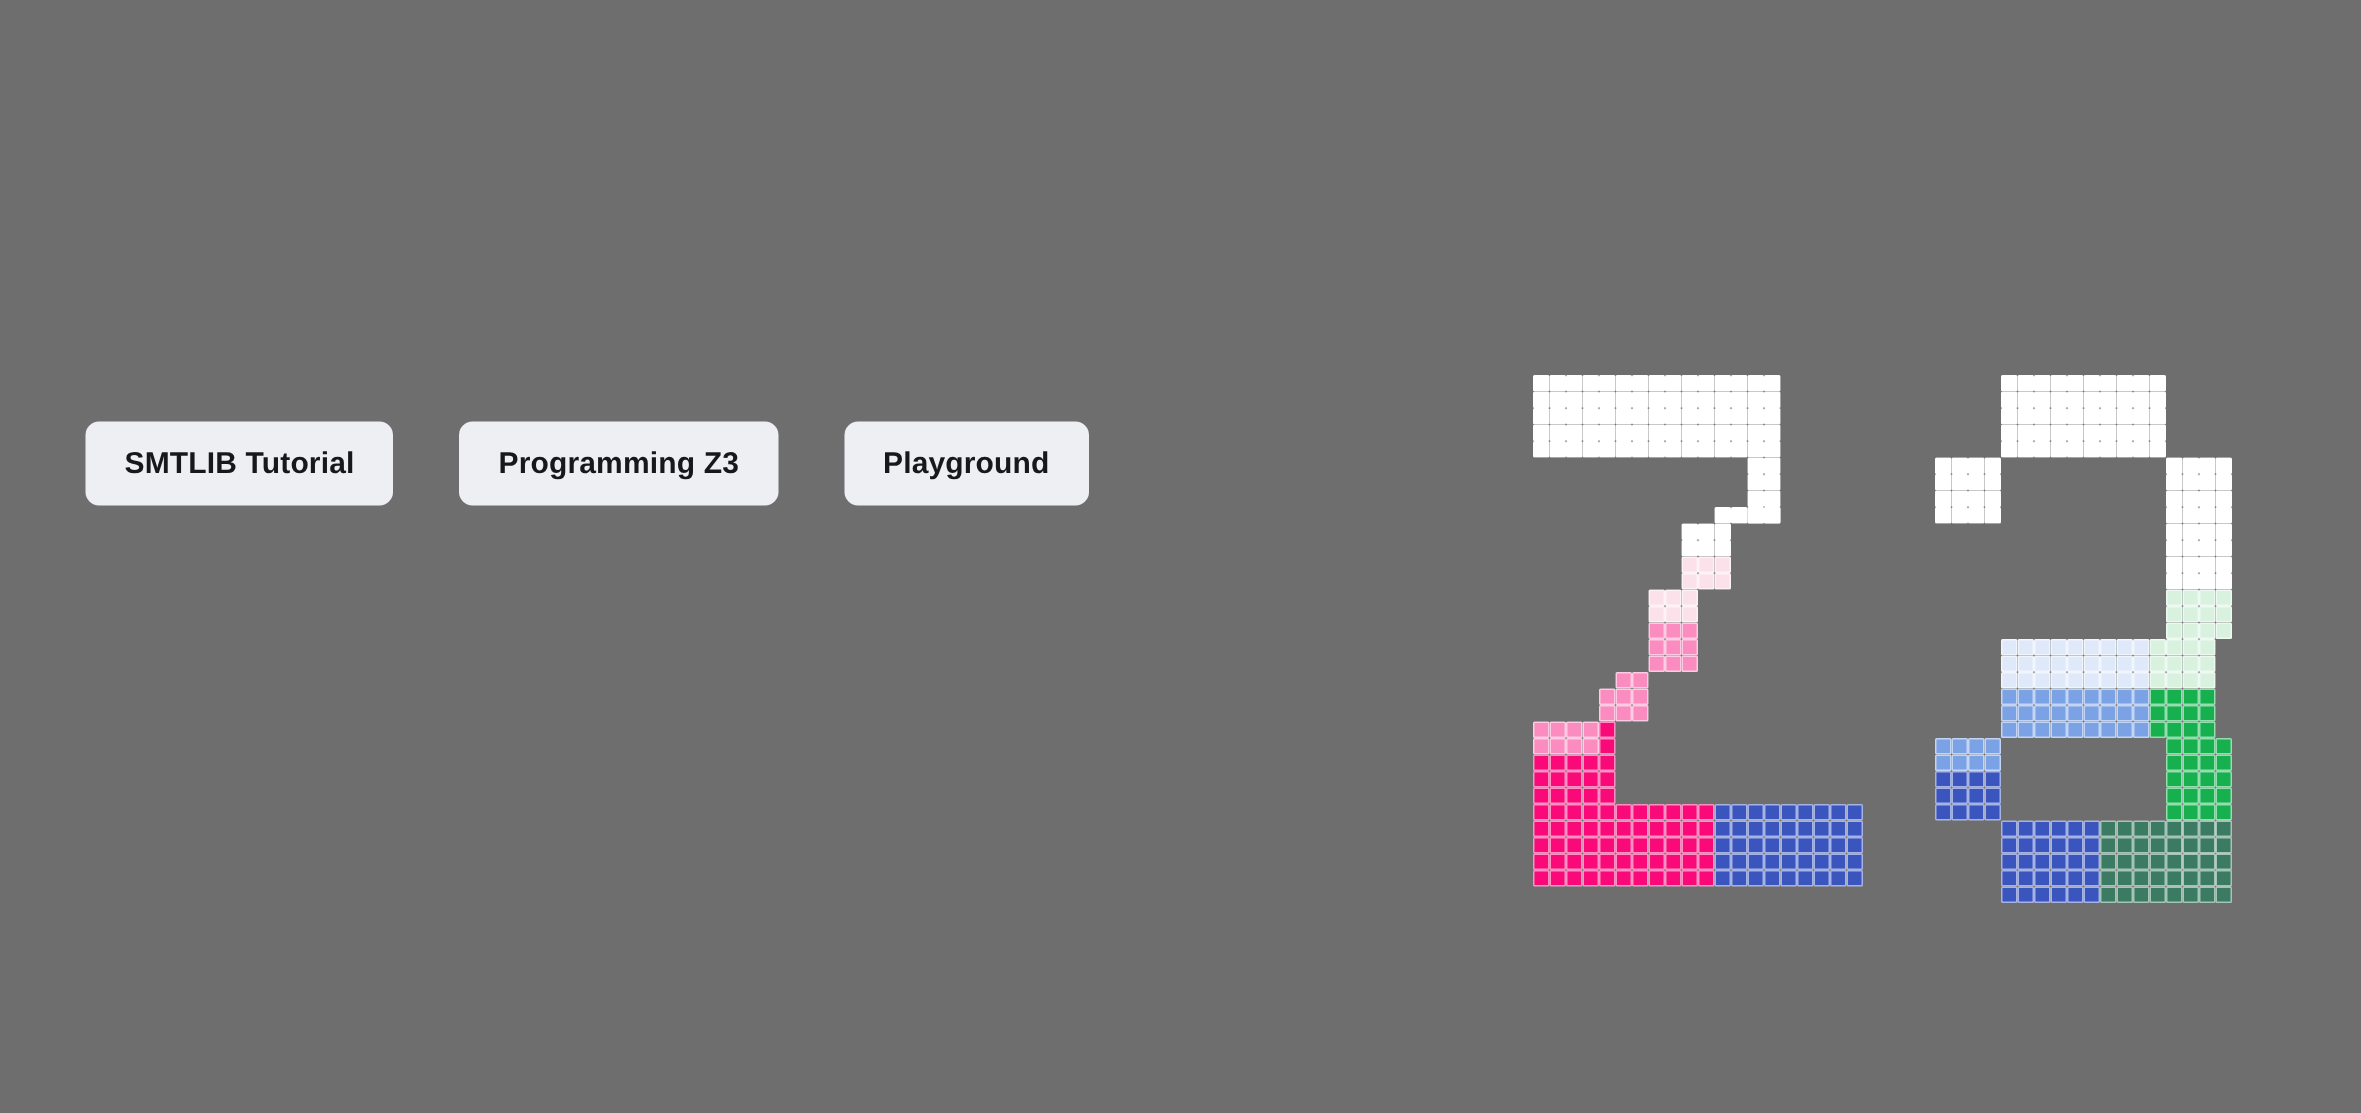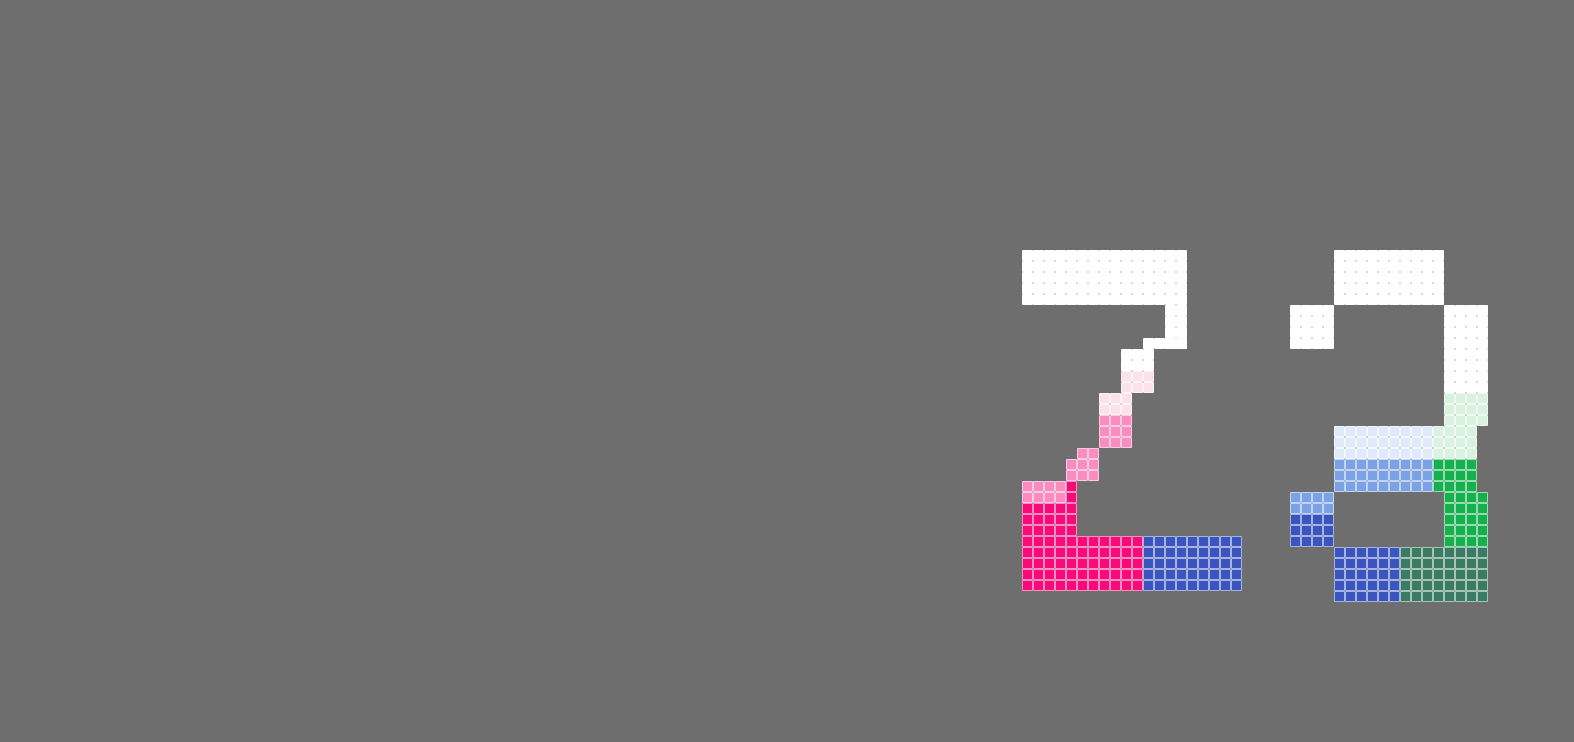--- a/index.html
+++ b/index.html
@@ -91,20 +91,25 @@
     border-radius: 1px;
   }
 </style>
 </head>
 <body>
 
 <div class="hero">
 
   <div class="hero-left">
 
+    <div class="button-row">
+      <button class="hero-btn">SMTLIB Tutorial</button>
+      <button class="hero-btn">Programming Z3</button>
+      <button class="hero-btn">Playground</button>
+    </div>
   </div>
 
   <div class="logo-wrap">
     <div class="glyph glyph-z">
         <div class="pix" style="left: 0px; top: 0px; width: 11px; height: 11px; background: rgb(255, 255, 255);"></div>
         <div class="pix" style="left: 11px; top: 0px; width: 11px; height: 11px; background: rgb(255, 255, 255);"></div>
         <div class="pix" style="left: 22px; top: 0px; width: 11px; height: 11px; background: rgb(255, 255, 255);"></div>
         <div class="pix" style="left: 33px; top: 0px; width: 11px; height: 11px; background: rgb(255, 255, 255);"></div>
         <div class="pix" style="left: 44px; top: 0px; width: 11px; height: 11px; background: rgb(255, 255, 255);"></div>
         <div class="pix" style="left: 55px; top: 0px; width: 11px; height: 11px; background: rgb(255, 255, 255);"></div>

